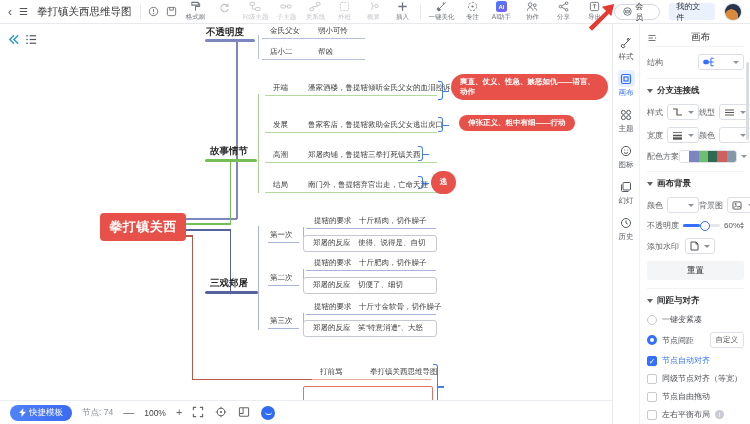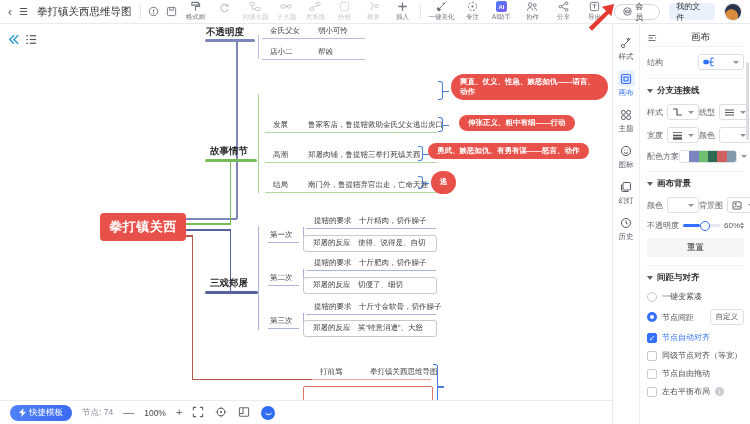--- a/index.html
+++ b/index.html
@@ -266,39 +266,42 @@
     <span>弱小可怜</span>
   </div>
   <div class="row b1r" style="left:262px;top:23px;width:103px">
     <span class="key" style="width:48px">店小二</span>
     <span>帮凶</span>
   </div>
 
   <div class="blabel" style="left:210px;top:121px">故事情节</div>
   <div class="bline" style="left:205px;top:135px;width:52px;background:#76bd59"></div>
   <div class="vl" style="left:258px;top:70px;width:1.2px;height:99px;background:#a8d494"></div>
+  <div class="row b2r" style="left:265px;top:59px;width:172px">
+    <span class="key" style="width:35px">开端</span>
+    <span>潘家酒楼，鲁提辖倾听金氏父女的血泪控诉</span>
+  </div>
   <div class="row b2r" style="left:265px;top:126px;width:172px">
     <span class="key" style="width:35px">高潮</span>
     <span>郑屠肉铺，鲁提辖三拳打死镇关西</span>
   </div>
   <div class="row b2r" style="left:265px;top:96px;width:172px">
     <span class="key" style="width:35px">发展</span>
     <span>鲁家客店，鲁提辖救助金氏父女逃出虎口</span>
   </div>
   <div class="row b2r" style="left:265px;top:156px;width:172px">
     <span class="key" style="width:35px">结局</span>
     <span>南门外，鲁提辖弃官出走，亡命天涯</span>
   </div>
 
   <div class="brkt" style="left:438px;top:57px;height:19px"></div>
   <div class="bubble" style="left:451px;top:50px;width:157px">爽直、仗义、性急、嫉恶如仇——语言、动作</div>
   <div class="brkt" style="left:438px;top:93px;height:15px"></div>
   <div class="bubble" style="left:459px;top:91px">伸张正义、粗中有细——行动</div>
   <div class="brkt" style="left:418px;top:122px;height:15px"></div>
-  <div class="bubble" style="left:428px;top:119px">勇武、嫉恶如仇、有勇有谋——怒言、动作</div>
   <div class="brkt" style="left:418px;top:152px;height:13px"></div>
   <div class="bubble" style="left:431px;top:147px;width:25px;height:23px;display:flex;align-items:center;justify-content:center;padding:0;border-radius:12px">逃</div>
 
   <div class="blabel" style="left:210px;top:253px">三戏郑屠</div>
   <div class="bline" style="left:205px;top:267px;width:53px;background:#56629e"></div>
   <div class="vl" style="left:258px;top:202px;width:1.2px;height:104px;background:#a9b1d8"></div>
 
   <div class="row b3r" style="left:306px;top:192px;width:130px">
     <span class="key" style="width:45px">提辖的要求</span>
     <span>十斤精肉，切作臊子</span>
@@ -558,20 +561,30 @@
         </div>
         <span class="step">
           <span>60</span>
           <span>%</span>
           <span class="arrows">
               <i class="up"></i>
               <i class="dn"></i>
             </span>
         </span>
       </div>
+      <div class="prow" style="justify-content:flex-start;gap:6px">
+        <span class="p-label">添加水印</span>
+        <div class="dd" style="width:30px;justify-content:space-between">
+          <svg width="9" height="10" viewBox="0 0 9 10" fill="none" stroke="#555">
+              <path d="M1 1h5l2 2v6H1z"></path>
+              <path d="M6 1v2h2"></path>
+            </svg>
+          <span class="caret"></span>
+        </div>
+      </div>
       <div class="reset">重置</div>
     </div>
 
     <div class="sec">
       <div class="sec-t">
         <span class="sc"></span>
         <span>间距与对齐</span>
       </div>
       <div class="optrow">
         <span class="rd"></span>

